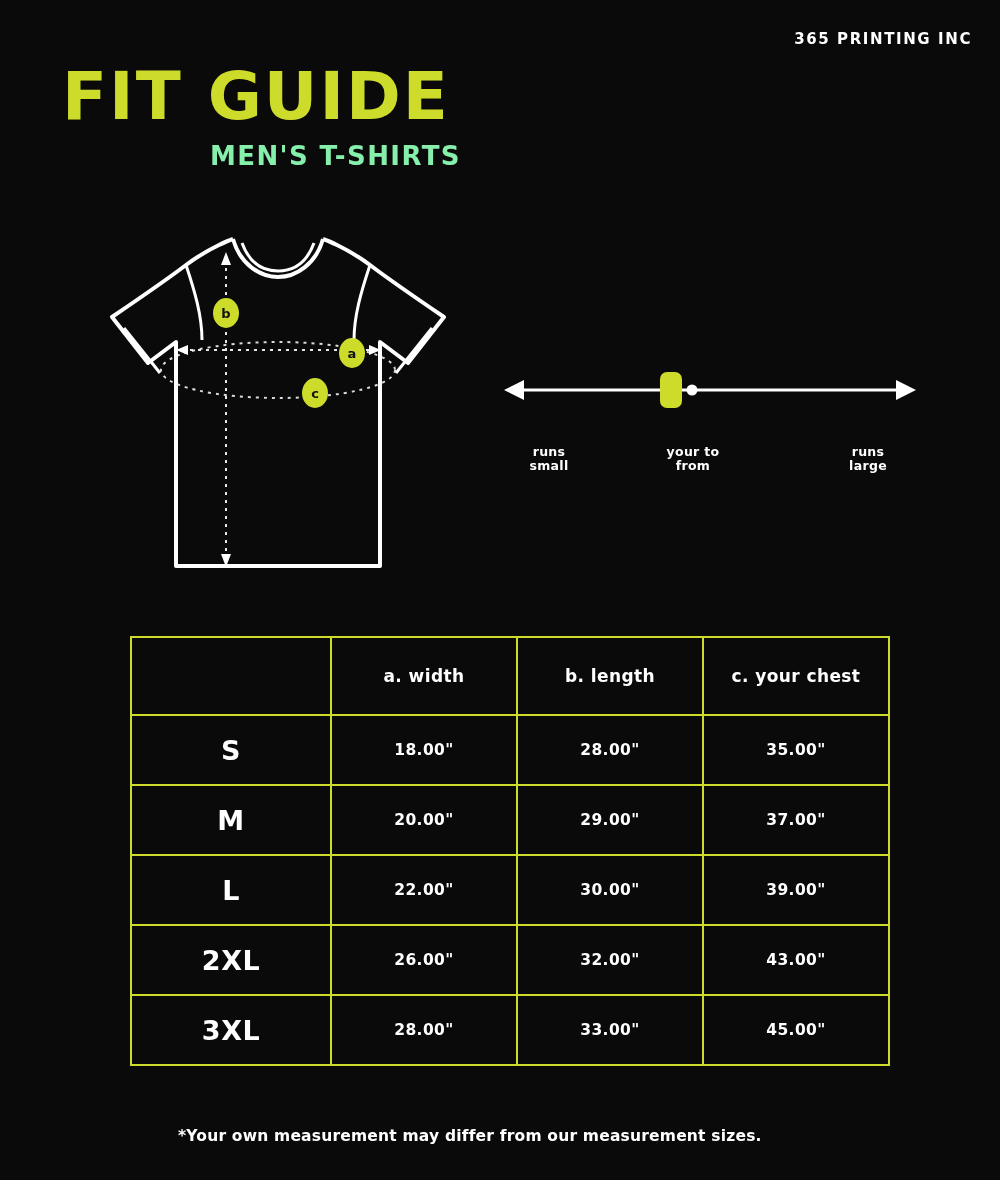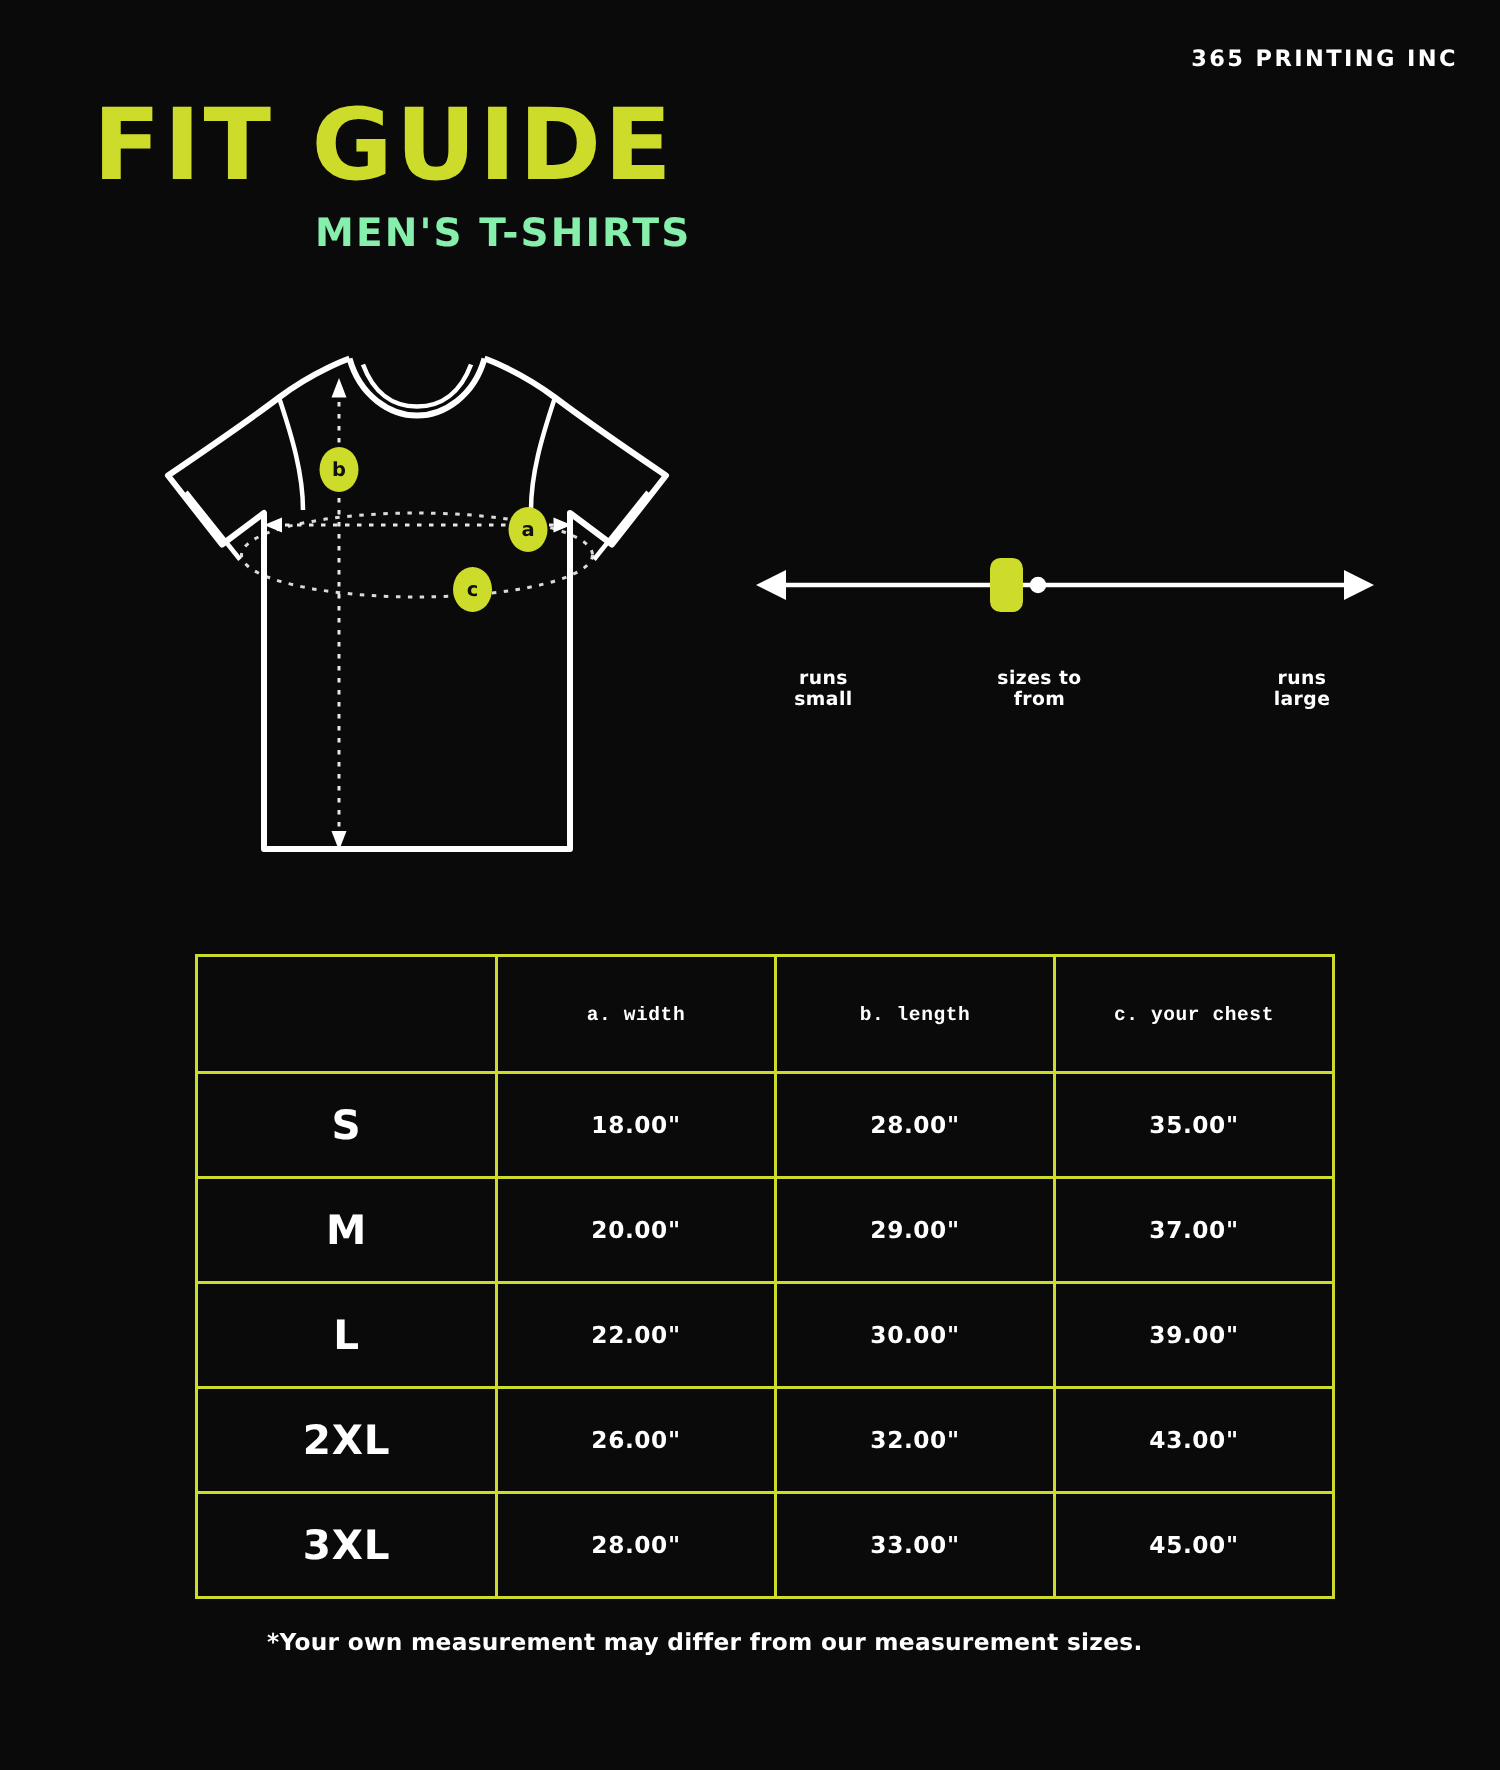--- a/index.html
+++ b/index.html
@@ -119,44 +119,43 @@
     table-layout: fixed;
   }
   table.size-table td, table.size-table th {
     border: 2px solid #cddc2a;
     text-align: center;
     color: #ffffff;
     font-family: "DejaVu Sans", sans-serif;
   }
   table.size-table th {
     height: 74px;
-    font-size: 13px;
+    font-size: 17px;
     font-weight: bold;
     letter-spacing: 0.4px;
-    font-family: Liberation Mono, monospace;
   }
   table.size-table th.blank { border-left-color: #cddc2a; }
   table.size-table td.size-cell {
     height: 66px;
     font-size: 27px;
     font-weight: bold;
     letter-spacing: 0.5px;
   }
   table.size-table td.val {
     font-size: 15.5px;
     font-weight: bold;
     letter-spacing: 0.4px;
   }
   .col-size { width: 200px; }
   .col-val  { width: 186px; }
 
   .footnote {
     position: absolute;
     left: 178px;
-    top: 1086px;
+    top: 1127px;
     font-family: "DejaVu Sans", sans-serif;
     font-size: 15.5px;
     font-weight: bold;
     color: #ffffff;
     letter-spacing: 0.2px;
   }
 </style>
 </head>
 <body>
 
@@ -207,21 +206,21 @@
       <polygon points="4,35 24,25 24,45" fill="#ffffff"></polygon>
       <polygon points="416,35 396,25 396,45" fill="#ffffff"></polygon>
       <rect x="160" y="17" width="22" height="36" rx="7" fill="#cddc2a"></rect>
       <circle cx="192" cy="35" r="5.5" fill="#ffffff"></circle>
     </svg>
     <div class="scale-label lbl-small">
       <span>runs</span><br>
       <span>small</span>
     </div>
     <div class="scale-label lbl-true">
-      <span>sizes to</span><br>
+      <span>your to</span><br>
       <span>from</span>
     </div>
     <div class="scale-label lbl-large">
       <span>runs</span><br>
       <span>large</span>
     </div>
   </div>
 
   <div class="table-wrap">
     <table class="size-table">

